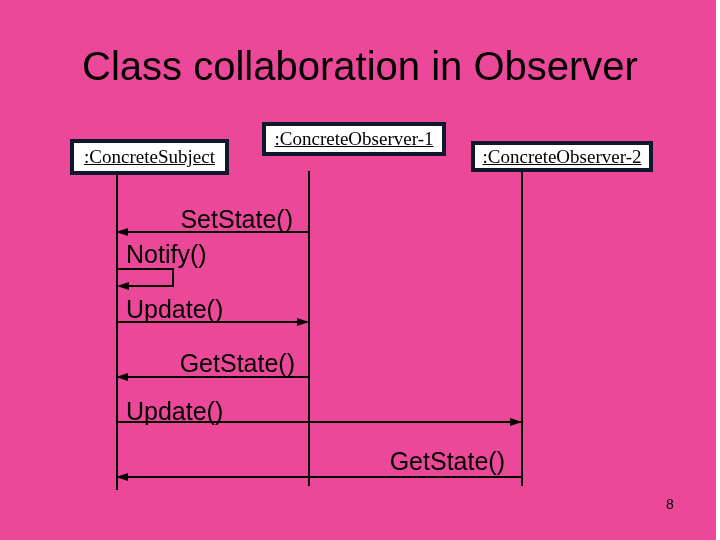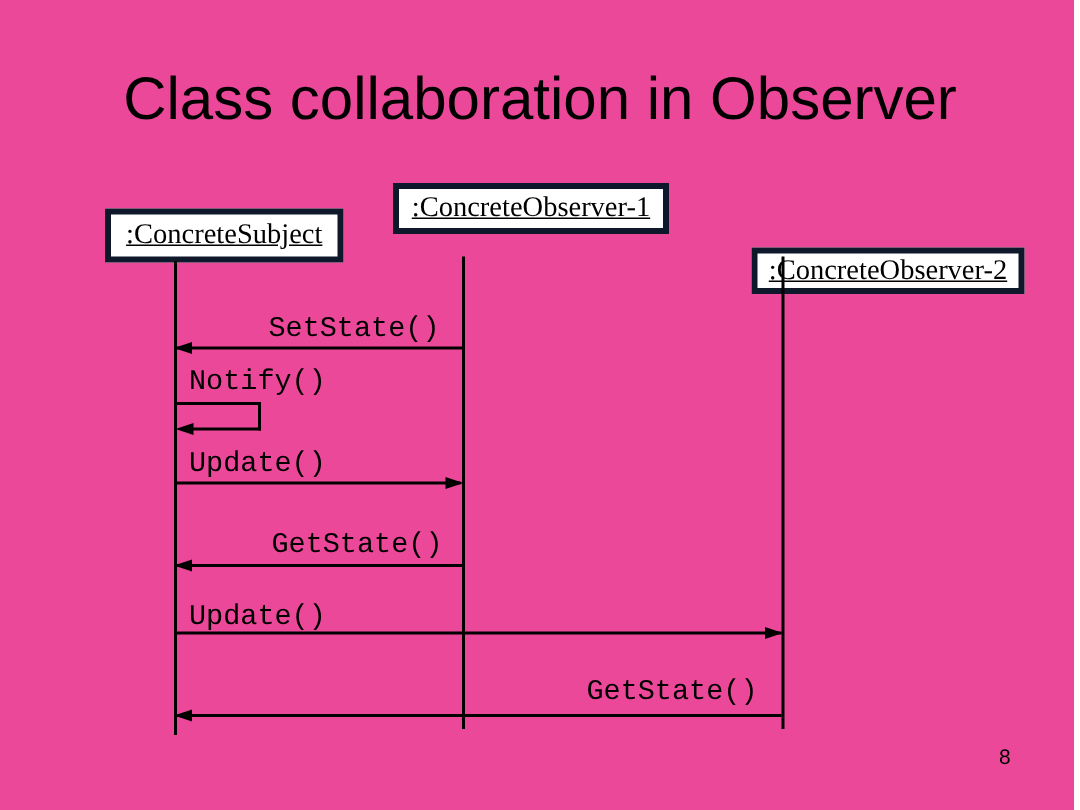--- a/index.html
+++ b/index.html
@@ -51,22 +51,22 @@
     height: 2px;
     background: #000000;
   }
   .vline {
     position: absolute;
     width: 2px;
     background: #000000;
   }
   .msg-label {
     position: absolute;
-    font-family: Liberation Mono, monospace;
-    font-size: 19px;
+    font-family: Liberation Sans, sans-serif;
+    font-size: 25px;
     line-height: 21px;
     white-space: nowrap;
     color: #000000;
   }
   .arrow-left {
     position: absolute;
     width: 0; height: 0;
     border-top: 4px solid transparent;
     border-bottom: 4px solid transparent;
     border-right: 12px solid #000000;
@@ -93,21 +93,21 @@
 <div class="slide">
 
   <div class="slide-title">Class collaboration in Observer</div>
 
   <div class="obj-box" style="left:70px; top:139px; width:159px; height:36px;">
     <span class="obj-label">:ConcreteSubject</span>
   </div>
   <div class="obj-box" style="left:262px; top:122px; width:184px; height:34px;">
     <span class="obj-label">:ConcreteObserver-1</span>
   </div>
-  <div class="obj-box" style="left:501px; top:141px; width:182px; height:31px;margin-top:24px;">
+  <div class="obj-box" style="left:471px; top:141px; width:182px; height:31px;">
     <span class="obj-label">:ConcreteObserver-2</span>
   </div>
 
   <div class="lifeline" style="left:116px; top:174px; height:316px;"></div>
   <div class="lifeline" style="left:308px; top:171px; height:315px;"></div>
   <div class="lifeline" style="left:521px; top:171px; height:315px;"></div>
 
   <div>
     <div class="msg-label" style="right:423px; top:209px;">SetState()</div>
     <div class="hline" style="left:117px; top:231px; width:192px;"></div>

